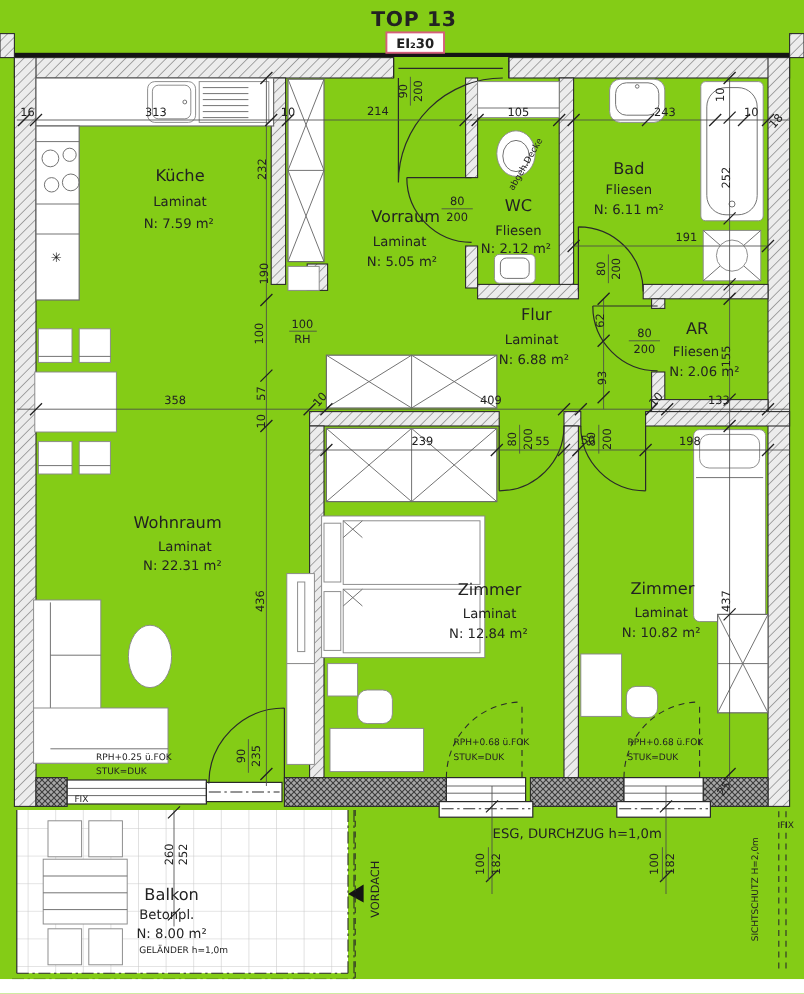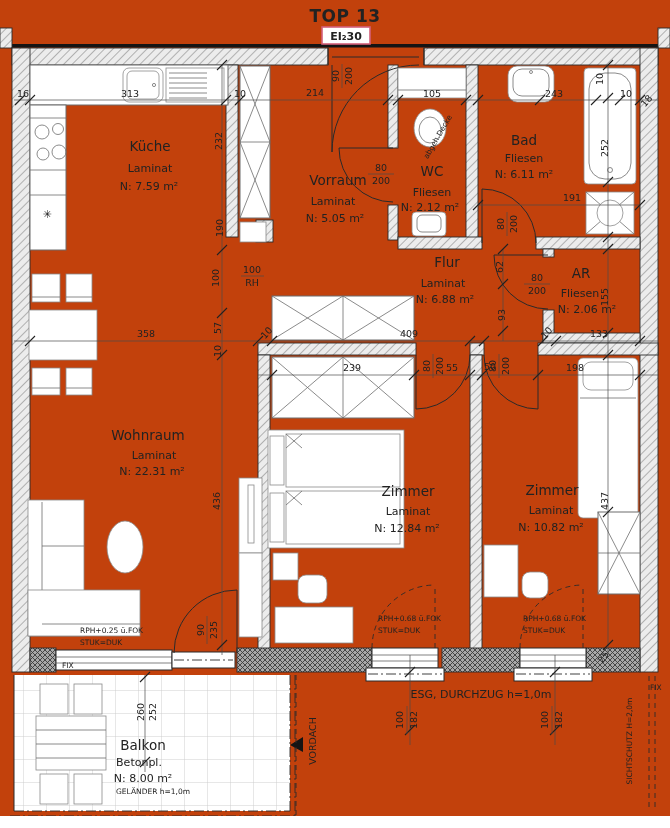--- a/index.html
+++ b/index.html
@@ -1,16 +1,16 @@
 <!DOCTYPE html>
 <html><head>
 <meta charset="utf-8">
 <style>
   html,body{margin:0;padding:0;background:#ffffff;}
-  #stage{position:relative;width:670px;height:816px;background:#c2410c;overflow:hidden;}
+  #stage{position:relative;width:670px;height:816px;background:#84cc16;overflow:hidden;}
   svg{position:absolute;left:0;top:0;}
   svg text{font-family:"DejaVu Sans",sans-serif;fill:#222;text-anchor:middle;}
   .title{font-size:17px;font-weight:bold;letter-spacing:0.5px;}
   .fire{font-size:11px;font-weight:bold;}
   .rm{font-size:13.5px;}
   .sub{font-size:11px;}
   .dim{font-size:9.5px;}
   .tiny{font-size:7.5px;}
   .ta-s{text-anchor:start;}
   .ln{stroke:#2a2a2a;stroke-width:1;fill:none;}

